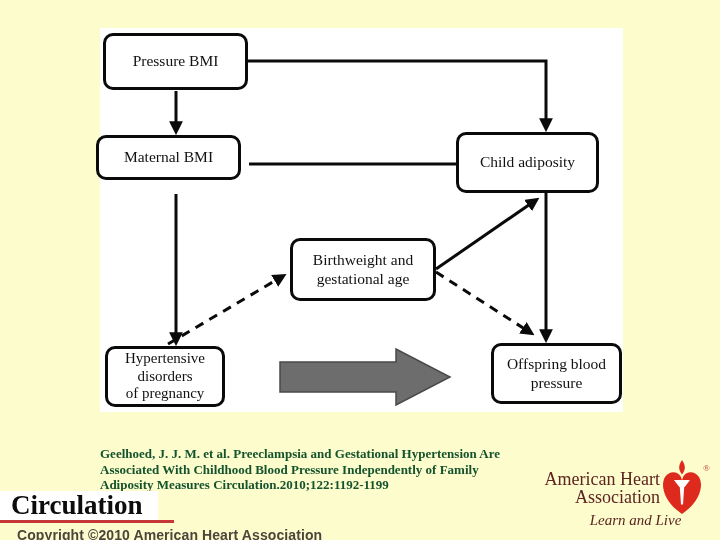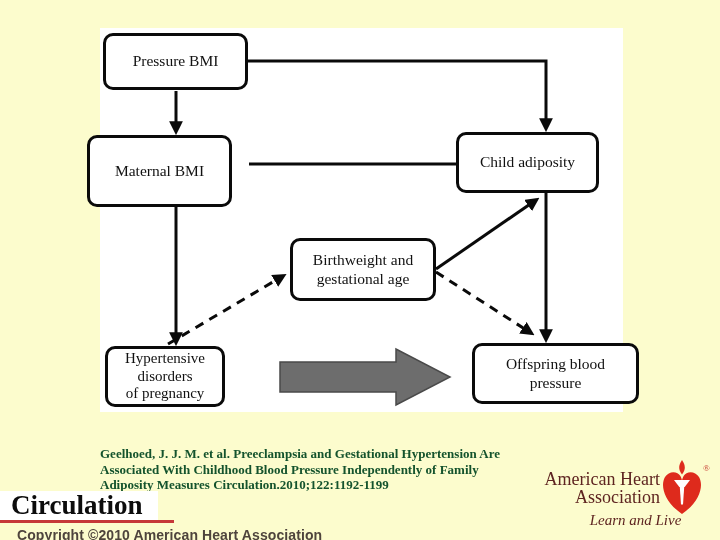--- a/index.html
+++ b/index.html
@@ -8,25 +8,25 @@
   .panel{position:absolute;left:100px;top:28px;width:523px;height:384px;background:#FFFFFF;}
   svg.edges{position:absolute;left:0;top:0;width:720px;height:540px;pointer-events:none;}
   .node{
     position:absolute;box-sizing:border-box;background:#FFFFFF;
     border:3px solid #0a0a0a;border-radius:10px;
     display:flex;flex-direction:column;align-items:center;justify-content:center;
     font-family:"Liberation Serif",serif;font-size:15.5px;line-height:1.22;
     color:#111;text-align:center;z-index:3;
   }
   #node-paternal{left:103px;top:33px;width:145px;height:57px;}
-  #node-maternal{left:87px;top:135px;width:145px;height:72px;}
+  #node-maternal{left:96px;top:135px;width:145px;height:45px;}
   #node-child{left:456px;top:132px;width:143px;height:61px;}
   #node-birthweight{left:290px;top:238px;width:146px;height:63px;}
   #node-hypertensive{left:105px;top:346px;width:120px;height:61px;font-size:15px;line-height:1.18;}
-  #node-offspring{left:472px;top:343px;width:167px;height:61px;}
+  #node-offspring{left:491px;top:343px;width:131px;height:61px;}
   .citation{
     position:absolute;left:100px;top:446px;width:500px;
     font-family:Liberation Serif, serif;font-weight:700;font-size:13px;
     line-height:15.5px;color:#14532d;
   }
   .circ-strip{position:absolute;left:0;top:491px;width:158px;height:29px;background:#FFFFFF;}
   .circ-logo{
     font-family:"Liberation Serif",serif;font-weight:700;font-size:27px;
     line-height:29px;color:#0c0c0c;padding-left:11px;white-space:nowrap;
   }

